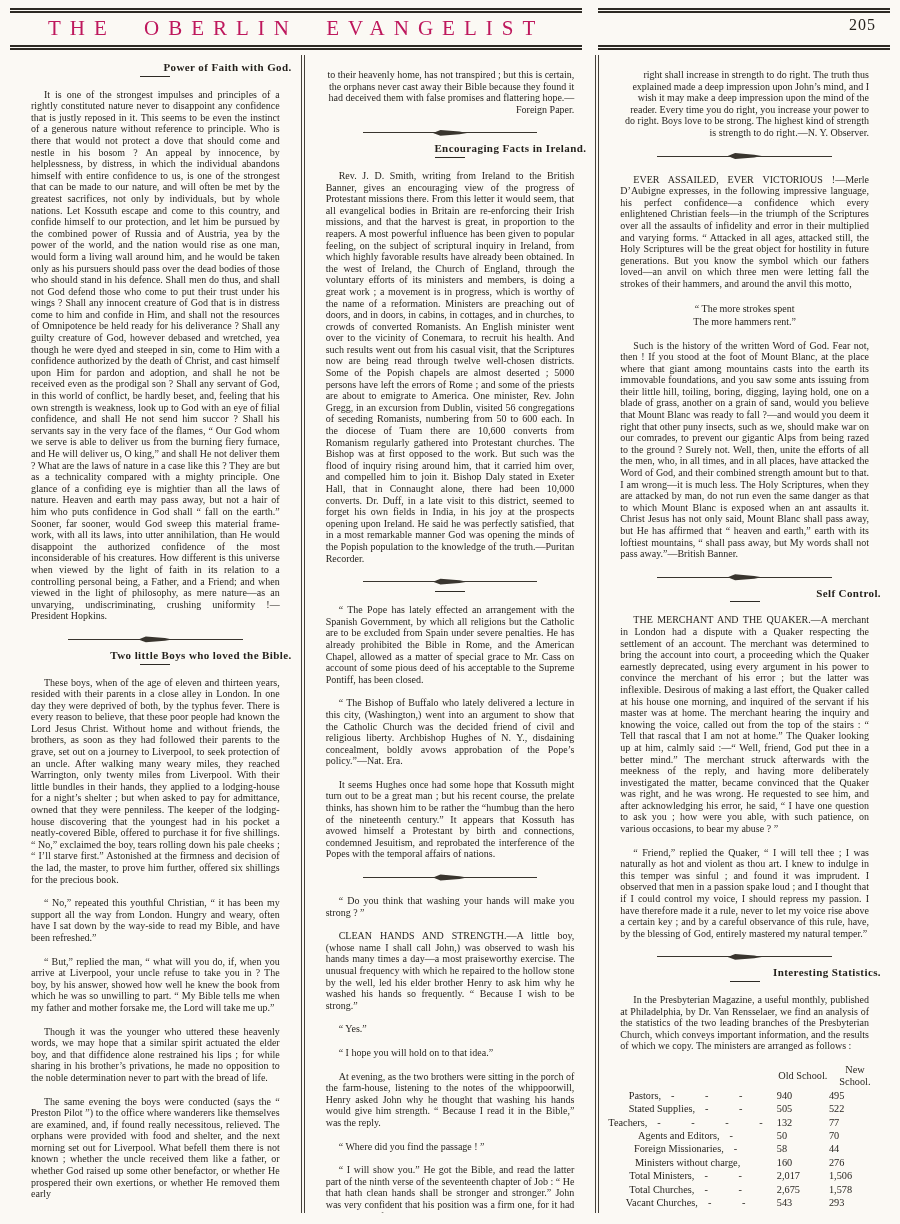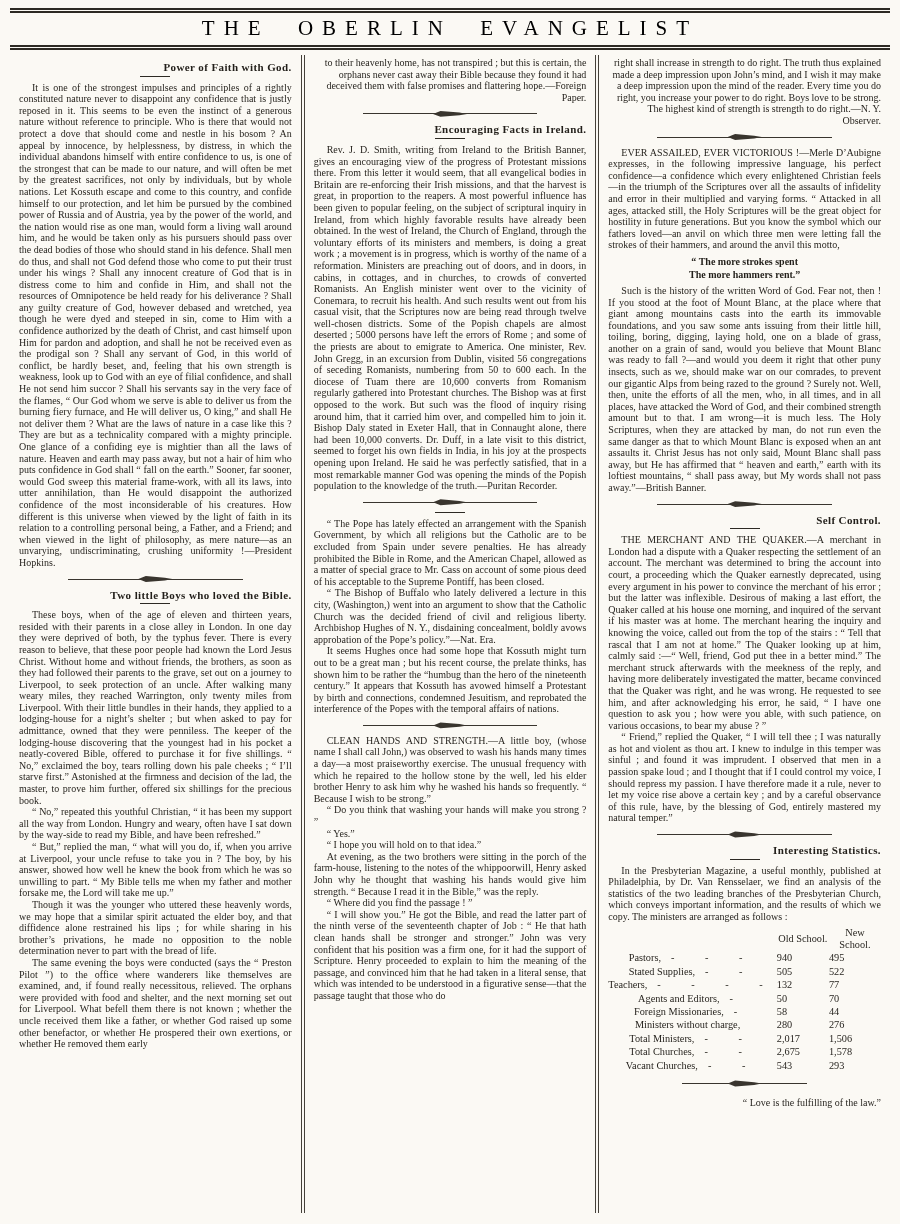--- a/index.html
+++ b/index.html
@@ -8,61 +8,64 @@
     background:#fbf9f4; color:#221f1a; box-sizing:border-box;
     padding:8px 10px 6px 10px; overflow:hidden;
     font-family:"Liberation Serif","DejaVu Serif",serif;
   }
   
   .masthead { display:flex; gap:16px; }
   .mast-left { flex:2.06; border-top:5px double #2d2a24; border-bottom:5px double #2d2a24;
                text-align:center; padding:3px 0 4px 0; }
   .mast-right { flex:1; border-top:5px double #2d2a24; border-bottom:5px double #2d2a24;
                 text-align:right; padding:3px 14px 4px 0; }
-  .mast-title { font-size:21px; letter-spacing:9px; word-spacing:14px; color:#000000; }
+  .mast-title { font-size:21px; letter-spacing:9px; word-spacing:14px; color:#be185d; }
   .mast-page  { font-size:16px; letter-spacing:1px; }
   
   .columns { display:flex; margin-top:5px; height:1158px; }
   .col { flex:1; padding:2px 9px 0 9px; overflow:hidden;
          font-size:10px; line-height:11.6px; text-align:justify; }
   .col + .col { border-left:4px double #45413a; }
-  p { margin:0; text-indent:13px; }
+  p { margin:12px; text-indent:13px; }
   p.no-indent { text-indent:0;text-align:right; }
   
   .art-title { font-weight:bold; text-align:right; font-size:11px; letter-spacing:.4px;
                margin:5px 0 0 0; text-indent:0; }
   .art-title.big { font-size:14px; letter-spacing:.2px; }
   .title-rule { width:30px; border-top:1.5px solid #2d2a24; margin:2px auto 5px auto; }
   
   .sep { position:relative; height:11px; width:64%; margin:5px auto 4px auto; }
   .sep::before { content:""; position:absolute; left:0; right:0; top:5px;
                  border-top:1px solid #39352e; }
   .sep::after  { content:""; position:absolute; left:50%; top:2px; width:34px; height:7px;
                  margin-left:-17px; background:#39352e;
                  clip-path:polygon(0 50%,22% 8%,78% 30%,100% 50%,78% 70%,22% 92%); }
   
   .verse { text-align:center; margin:4px 0 4px 0; }
-  .verse div { text-indent:0; line-height:13px;font-weight:bold; }
+  .verse div { text-indent:0; line-height:13px; }
   
   table.stats { width:100%; border-collapse:collapse; margin:4px 0 4px 0; font-size:10.3px; }
   table.stats td { padding:0 0 1px 0; line-height:12.4px; }
   td.lbl { text-align:center; white-space:nowrap; }
   .leader { letter-spacing:14px; margin-left:10px; color:#2d2a24; }
   td.num  { text-align:left; width:72px; }
   td.th   { text-align:center; width:72px; font-size:10.3px; }
   .quote-line { margin-top:8px; text-indent:2px; text-align:left; }
 </style>
 </head>
 <body>
 
 <div class="page">
 
   <div class="masthead">
     <div class="mast-left">
       <div class="mast-title">THE OBERLIN EVANGELIST</div>
+    </div>
+    <div class="mast-right">
+      <div class="mast-page">205</div>
     </div>
   </div>
 
   <div class="columns">
 
     <div class="col">
       <div class="art-title">Power of Faith with God.</div>
       <div class="title-rule"></div>
       <p>It is one of the strongest impulses and principles of a rightly constituted nature never to disappoint any confidence that is justly reposed in it. This seems to be even the instinct of a generous nature without reference to principle. Who is there that would not protect a dove that should come and nestle in his bosom ? An appeal by innocence, by helplessness, by distress, in which the individual abandons himself with entire confidence to us, is one of the strongest that can be made to our nature, and will often be met by the greatest sacrifices, not only by individuals, but by whole nations. Let Kossuth escape and come to this country, and confide himself to our protection, and let him be pursued by the combined power of Russia and of Austria, yea by the power of the world, and the nation would rise as one man, would form a living wall around him, and he would be taken only as his pursuers should pass over the dead bodies of those who should stand in his defence. Shall men do thus, and shall not God defend those who come to put their trust under his wings ? Shall any innocent creature of God that is in distress come to him and confide in Him, and shall not the resources of Omnipotence be held ready for his deliverance ? Shall any guilty creature of God, however debased and wretched, yea though he were dyed and steeped in sin, come to Him with a confidence authorized by the death of Christ, and cast himself upon Him for pardon and adoption, and shall he not be received even as the prodigal son ? Shall any servant of God, in this world of conflict, be hardly beset, and, feeling that his own strength is weakness, look up to God with an eye of filial confidence, and shall He not send him succor ? Shall his servants say in the very face of the flames, “ Our God whom we serve is able to deliver us from the burning fiery furnace, and He will deliver us, O king,” and shall He not deliver them ? What are the laws of nature in a case like this ? They are but as a technicality compared with a mighty principle. One glance of a confiding eye is mightier than all the laws of nature. Heaven and earth may pass away, but not a hair of him who puts confidence in God shall “ fall on the earth.” Sooner, far sooner, would God sweep this material frame-work, with all its laws, into utter annihilation, than He would disappoint the authorized confidence of the most inconsiderable of his creatures. How different is this universe when viewed by the light of faith in its relation to a controlling personal being, a Father, and a Friend; and when viewed in the light of philosophy, as mere nature—as an unvarying, undiscriminating, crushing uniformity !—President Hopkins.</p>
 
@@ -88,22 +91,22 @@
 
       <div class="sep"></div>
 
       <div class="title-rule"></div>
       <p>“ The Pope has lately effected an arrangement with the Spanish Government, by which all religions but the Catholic are to be excluded from Spain under severe penalties. He has already prohibited the Bible in Rome, and the American Chapel, allowed as a matter of special grace to Mr. Cass on account of some pious deed of his acceptable to the Supreme Pontiff, has been closed.</p>
       <p>“ The Bishop of Buffalo who lately delivered a lecture in this city, (Washington,) went into an argument to show that the Catholic Church was the decided friend of civil and religious liberty. Archbishop Hughes of N. Y., disdaining concealment, boldly avows approbation of the Pope’s policy.”—Nat. Era.</p>
       <p>It seems Hughes once had some hope that Kossuth might turn out to be a great man ; but his recent course, the prelate thinks, has shown him to be rather the “humbug than the hero of the nineteenth century.” It appears that Kossuth has avowed himself a Protestant by birth and connections, condemned Jesuitism, and reprobated the interference of the Popes with the temporal affairs of nations.</p>
 
       <div class="sep"></div>
 
+      <p>“ Do you think that washing your hands will make you strong ? ”</p>
       <p>CLEAN HANDS AND STRENGTH.—A little boy, (whose name I shall call John,) was observed to wash his hands many times a day—a most praiseworthy exercise. The unusual frequency with which he repaired to the hollow stone by the well, led his elder brother Henry to ask him why he washed his hands so frequently. “ Because I wish to be strong.”</p>
-      <p>“ Do you think that washing your hands will make you strong ? ”</p>
       <p>“ Yes.”</p>
       <p>“ I hope you will hold on to that idea.”</p>
       <p>At evening, as the two brothers were sitting in the porch of the farm-house, listening to the notes of the whippoorwill, Henry asked John why he thought that washing his hands would give him strength. “ Because I read it in the Bible,” was the reply.</p>
       <p>“ Where did you find the passage ! ”</p>
       <p>“ I will show you.” He got the Bible, and read the latter part of the ninth verse of the seventeenth chapter of Job : “ He that hath clean hands shall be stronger and stronger.” John was very confident that his position was a firm one, for it had the support of Scripture. Henry proceeded to explain to him the meaning of the passage, and convinced him that he had taken in a literal sense, that which was intended to be understood in a figurative sense—that the passage taught that those who do</p>
     </div>
 
     <div class="col">
       <p class="no-indent">right shall increase in strength to do right. The truth thus explained made a deep impression upon John’s mind, and I wish it may make a deep impression upon the mind of the reader. Every time you do right, you increase your power to do right. Boys love to be strong. The highest kind of strength is strength to do right.—N. Y. Observer.</p>
 
@@ -156,21 +159,21 @@
           <td class="num">50</td>
           <td class="num">70</td>
         </tr>
         <tr>
           <td class="lbl"><span>Foreign Missionaries,</span><span class="leader">-</span></td>
           <td class="num">58</td>
           <td class="num">44</td>
         </tr>
         <tr>
           <td class="lbl"><span>Ministers without charge,</span><span class="leader"></span></td>
-          <td class="num">280</td>
+          <td class="num">160</td>
           <td class="num">276</td>
         </tr>
         <tr>
           <td class="lbl"><span>Total Ministers,</span><span class="leader">- -</span></td>
           <td class="num">2,017</td>
           <td class="num">1,506</td>
         </tr>
         <tr>
           <td class="lbl"><span>Total Churches,</span><span class="leader">- -</span></td>
           <td class="num">2,675</td>

